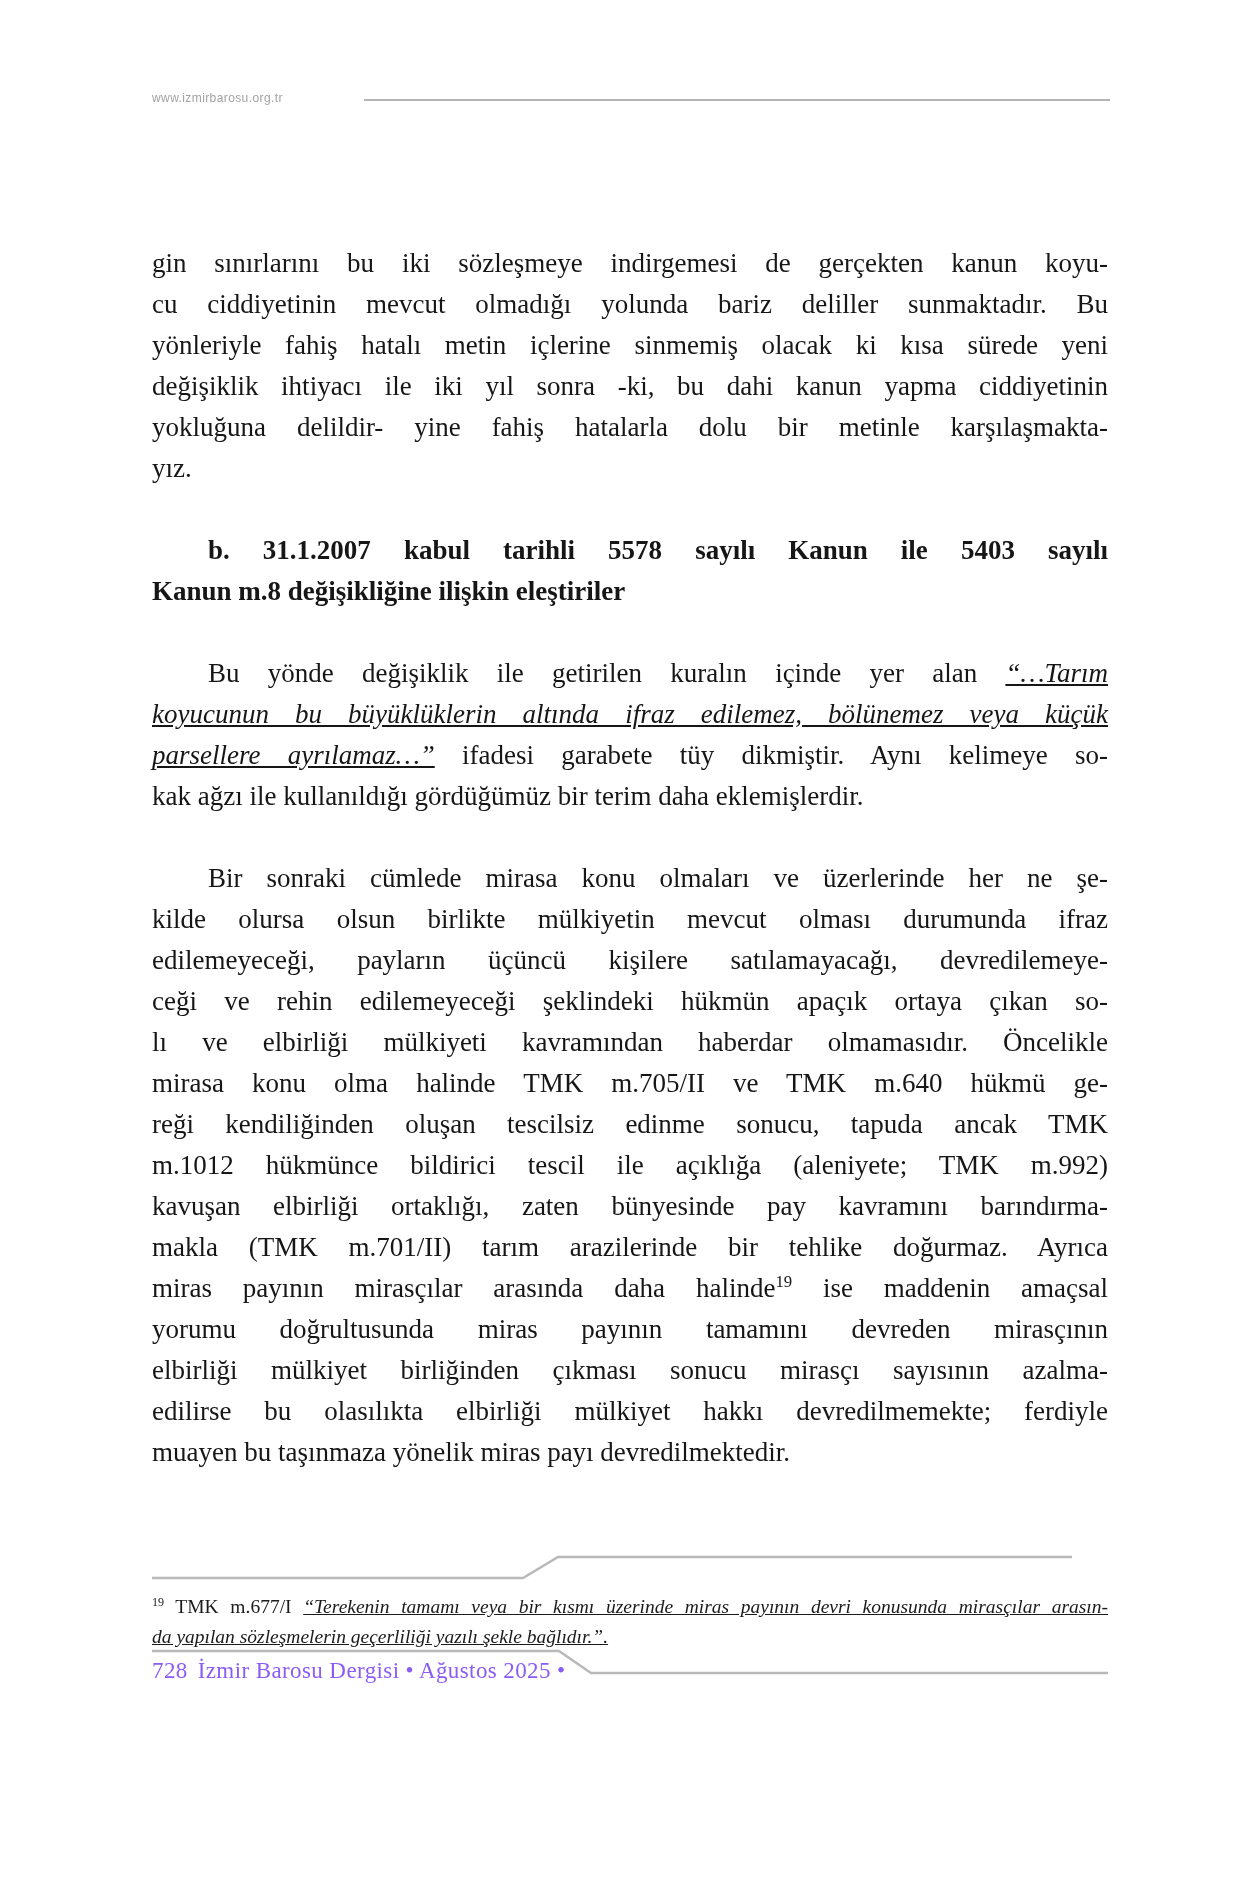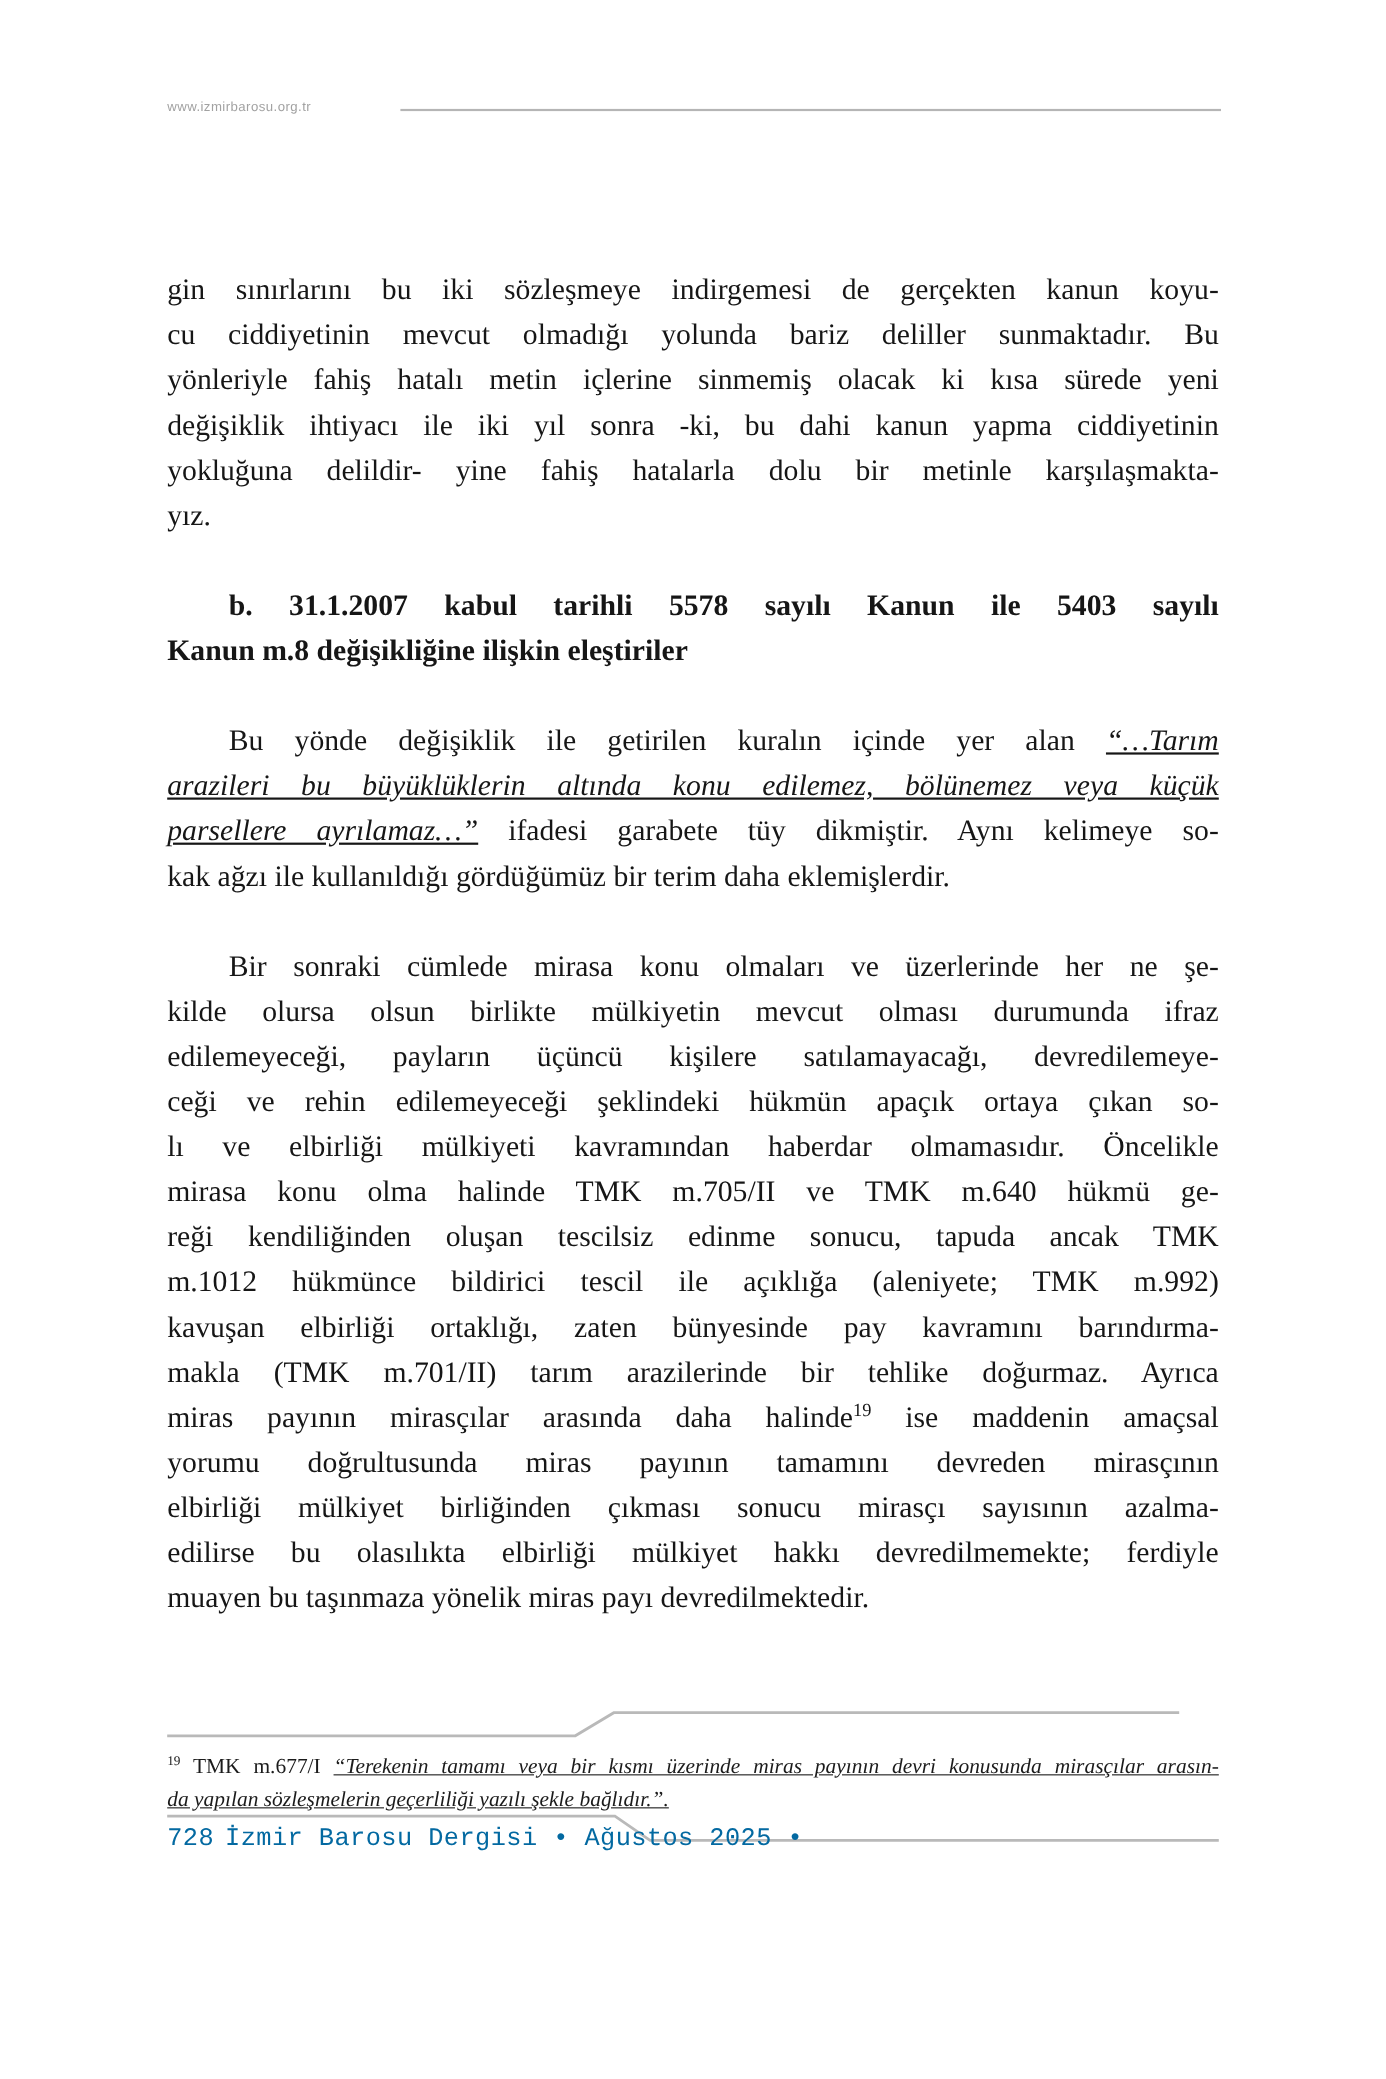--- a/index.html
+++ b/index.html
@@ -28,22 +28,22 @@
   sup { font-size:0.62em; vertical-align:super; line-height:0; }
   
   .footnote {
     position:absolute; top:1592px; left:152px; width:956px;
     font-size:19.5px; color:#1b1b1b;
   }
   .footnote .jline { line-height:30px; }
   
   .footer-text {
     position:absolute; top:1658px; left:152px;
-    font-family:Liberation Mono, monospace;
-    font-size:23px; color:#0369a1; letter-spacing:0.4px; white-space:nowrap;
+    font-family:Liberation Serif, serif;
+    font-size:23px; color:#8b5cf6; letter-spacing:0.4px; white-space:nowrap;
   }
   .footer-text .pagenum { margin-right:10px; }
   
   .deco { position:absolute; top:0; left:0; pointer-events:none; }
 </style>
 </head>
 <body>
 
 <div class="page">
 
@@ -67,21 +67,21 @@
         <div class="jline jlast"><span>yız.</span></div>
       </div>
 
     <div class="para heading gap">
         <div class="jline findent"><span>b. 31.1.2007 kabul tarihli 5578 sayılı Kanun ile 5403 sayılı</span></div>
         <div class="jline jlast"><span>Kanun m.8 değişikliğine ilişkin eleştiriler</span></div>
       </div>
 
     <div class="para gap">
         <div class="jline findent"><span>Bu yönde değişiklik ile getirilen kuralın içinde yer alan </span><span class="it">“…Tarım</span></div>
-        <div class="jline"><span class="it">arazileri bu büyüklüklerin altında konu edilemez, bölünemez veya küçük</span></div>
+        <div class="jline"><span class="it">koyucunun bu büyüklüklerin altında ifraz edilemez, bölünemez veya küçük</span></div>
         <div class="jline"><span class="it">parsellere ayrılamaz…”</span><span> ifadesi garabete tüy dikmiştir. Aynı kelimeye so-</span></div>
         <div class="jline jlast"><span>kak ağzı ile kullanıldığı gördüğümüz bir terim daha eklemişlerdir.</span></div>
       </div>
 
     <div class="para gap">
         <div class="jline findent"><span>Bir sonraki cümlede mirasa konu olmaları ve üzerlerinde her ne şe-</span></div>
         <div class="jline"><span>kilde olursa olsun birlikte mülkiyetin mevcut olması durumunda ifraz</span></div>
         <div class="jline"><span>edilemeyeceği, payların üçüncü kişilere satılamayacağı, devredilemeye-</span></div>
         <div class="jline"><span>ceği ve rehin edilemeyeceği şeklindeki hükmün apaçık ortaya çıkan so-</span></div>
         <div class="jline"><span>lı ve elbirliği mülkiyeti kavramından haberdar olmamasıdır. Öncelikle</span></div>

